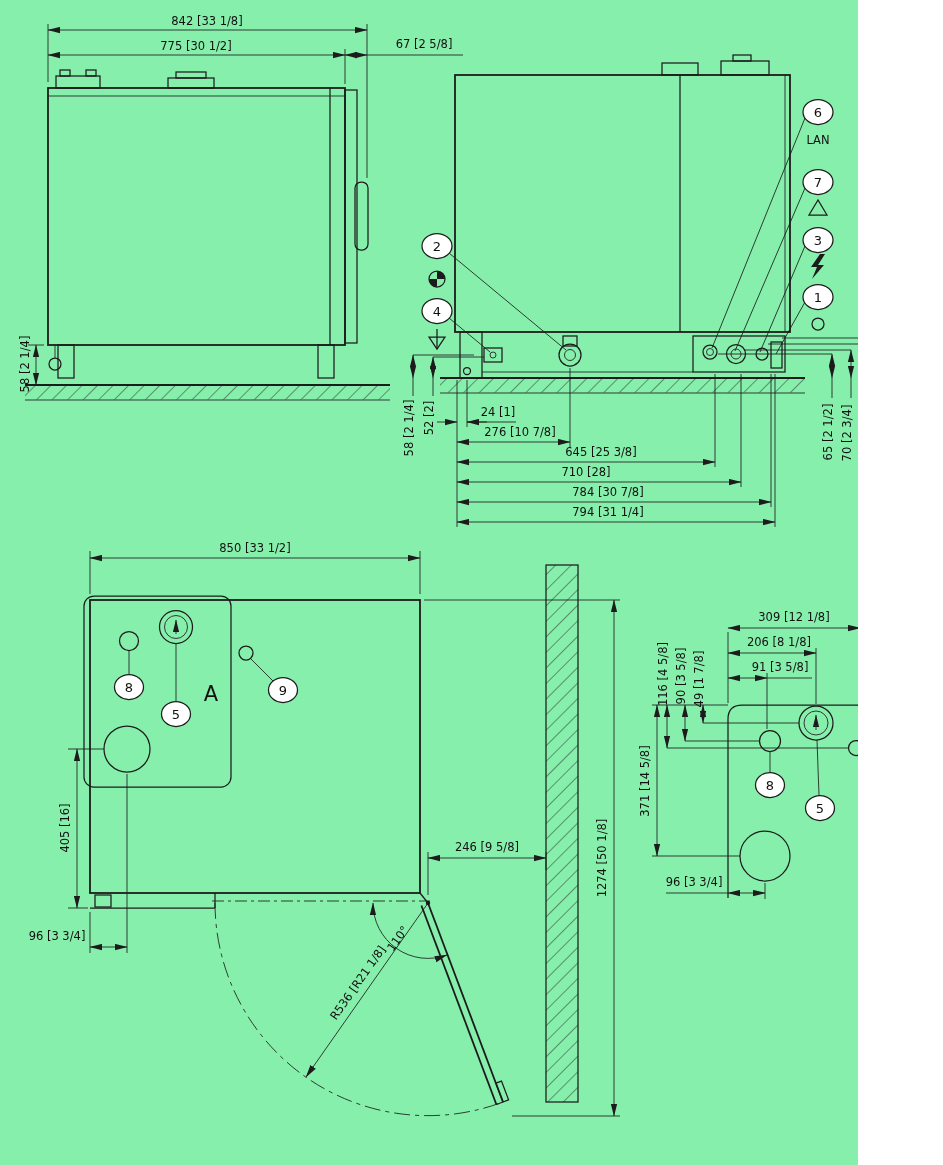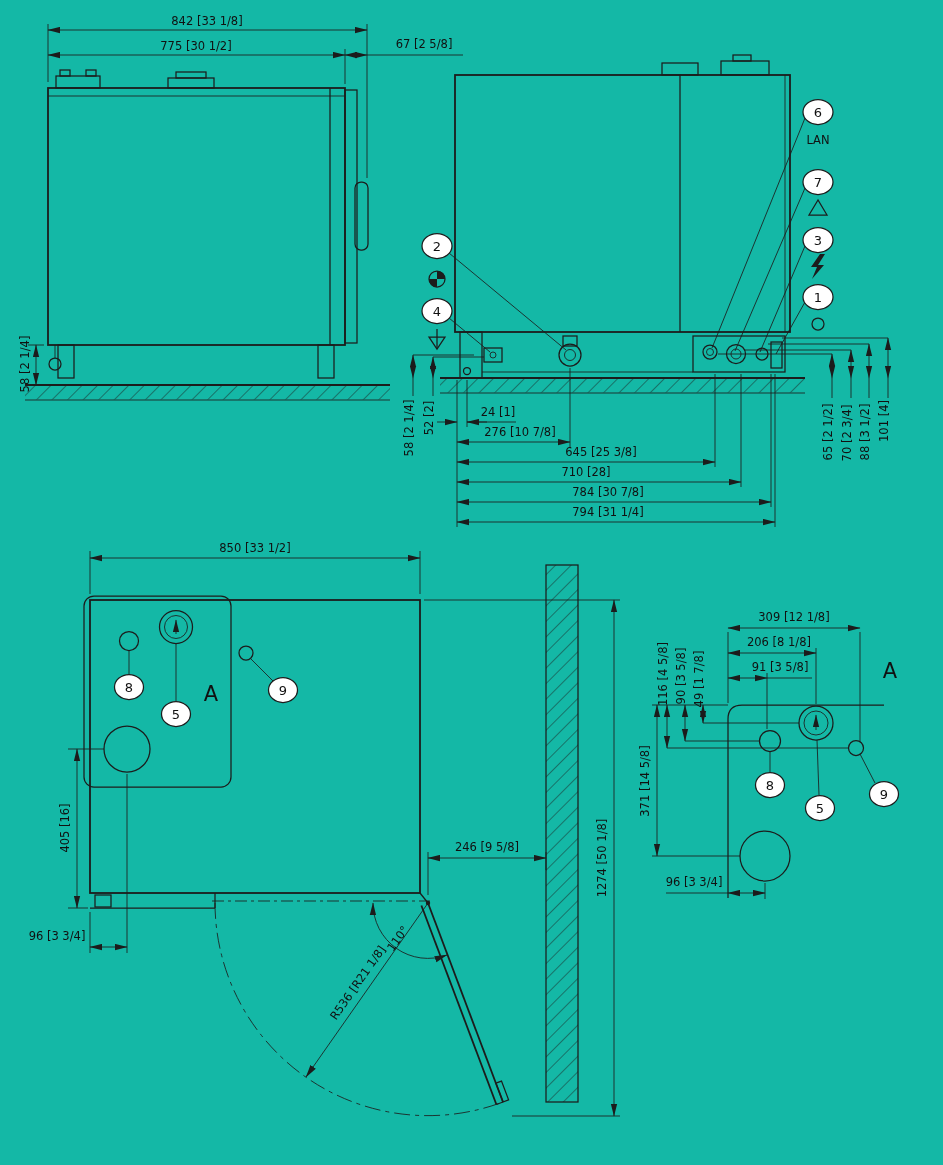--- a/index.html
+++ b/index.html
@@ -1,16 +1,16 @@
 <!DOCTYPE html>
 <html><head>
 <meta charset="utf-8">
 <style>
   html,body{margin:0;padding:0;background:#fff;}
-  .page{width:943px;height:1165px;background:#14b8a6;position:relative;overflow:hidden;}
+  .page{width:858px;height:1165px;background:#86efac;position:relative;overflow:hidden;}
   svg{display:block;}
   svg line,svg path,svg rect,svg circle,svg ellipse,svg polygon{stroke:#1c1c1c;fill:none;}
   .obj{stroke-width:1.8}
   .med{stroke-width:1.25}
   .thin{stroke-width:.85}
   .dash{stroke-dasharray:12 4 3 4}
   .arcdash{stroke-dasharray:16 5 4 5}
   text{fill:#111;stroke:none;font:11.5px "DejaVu Sans",sans-serif;}
   .cnum{font-size:13px;}
   .biglabel{font-size:21px;}

